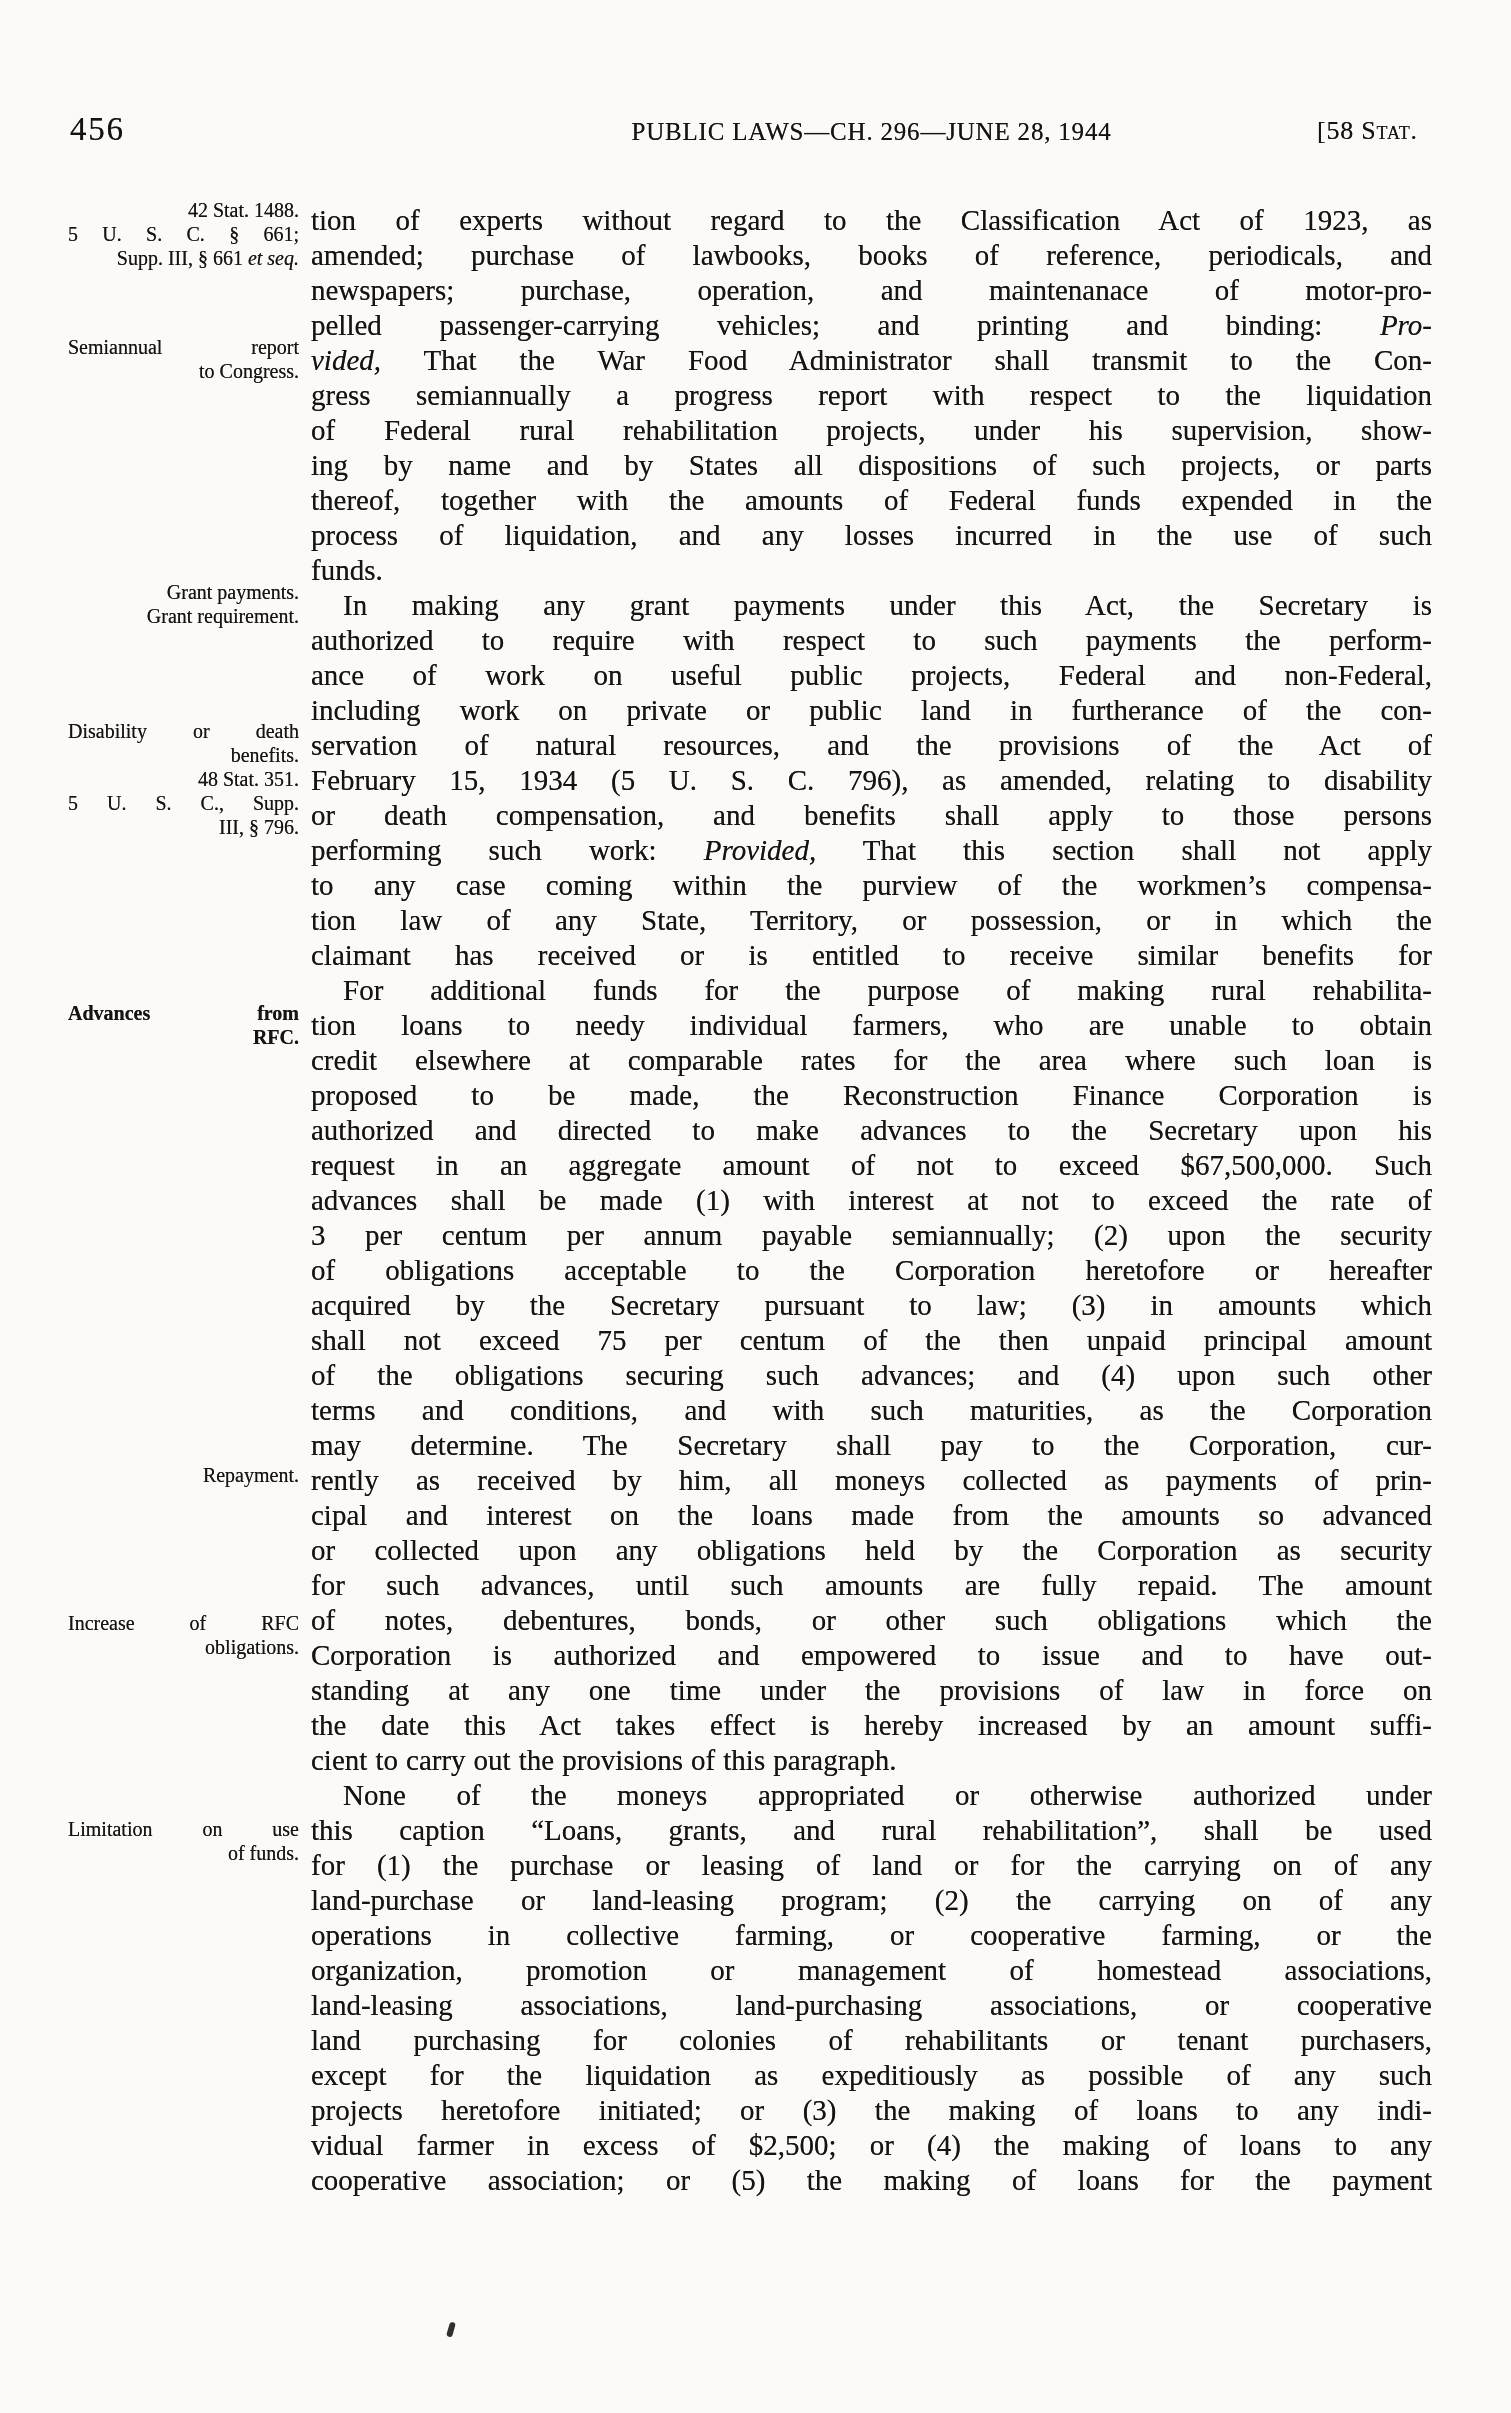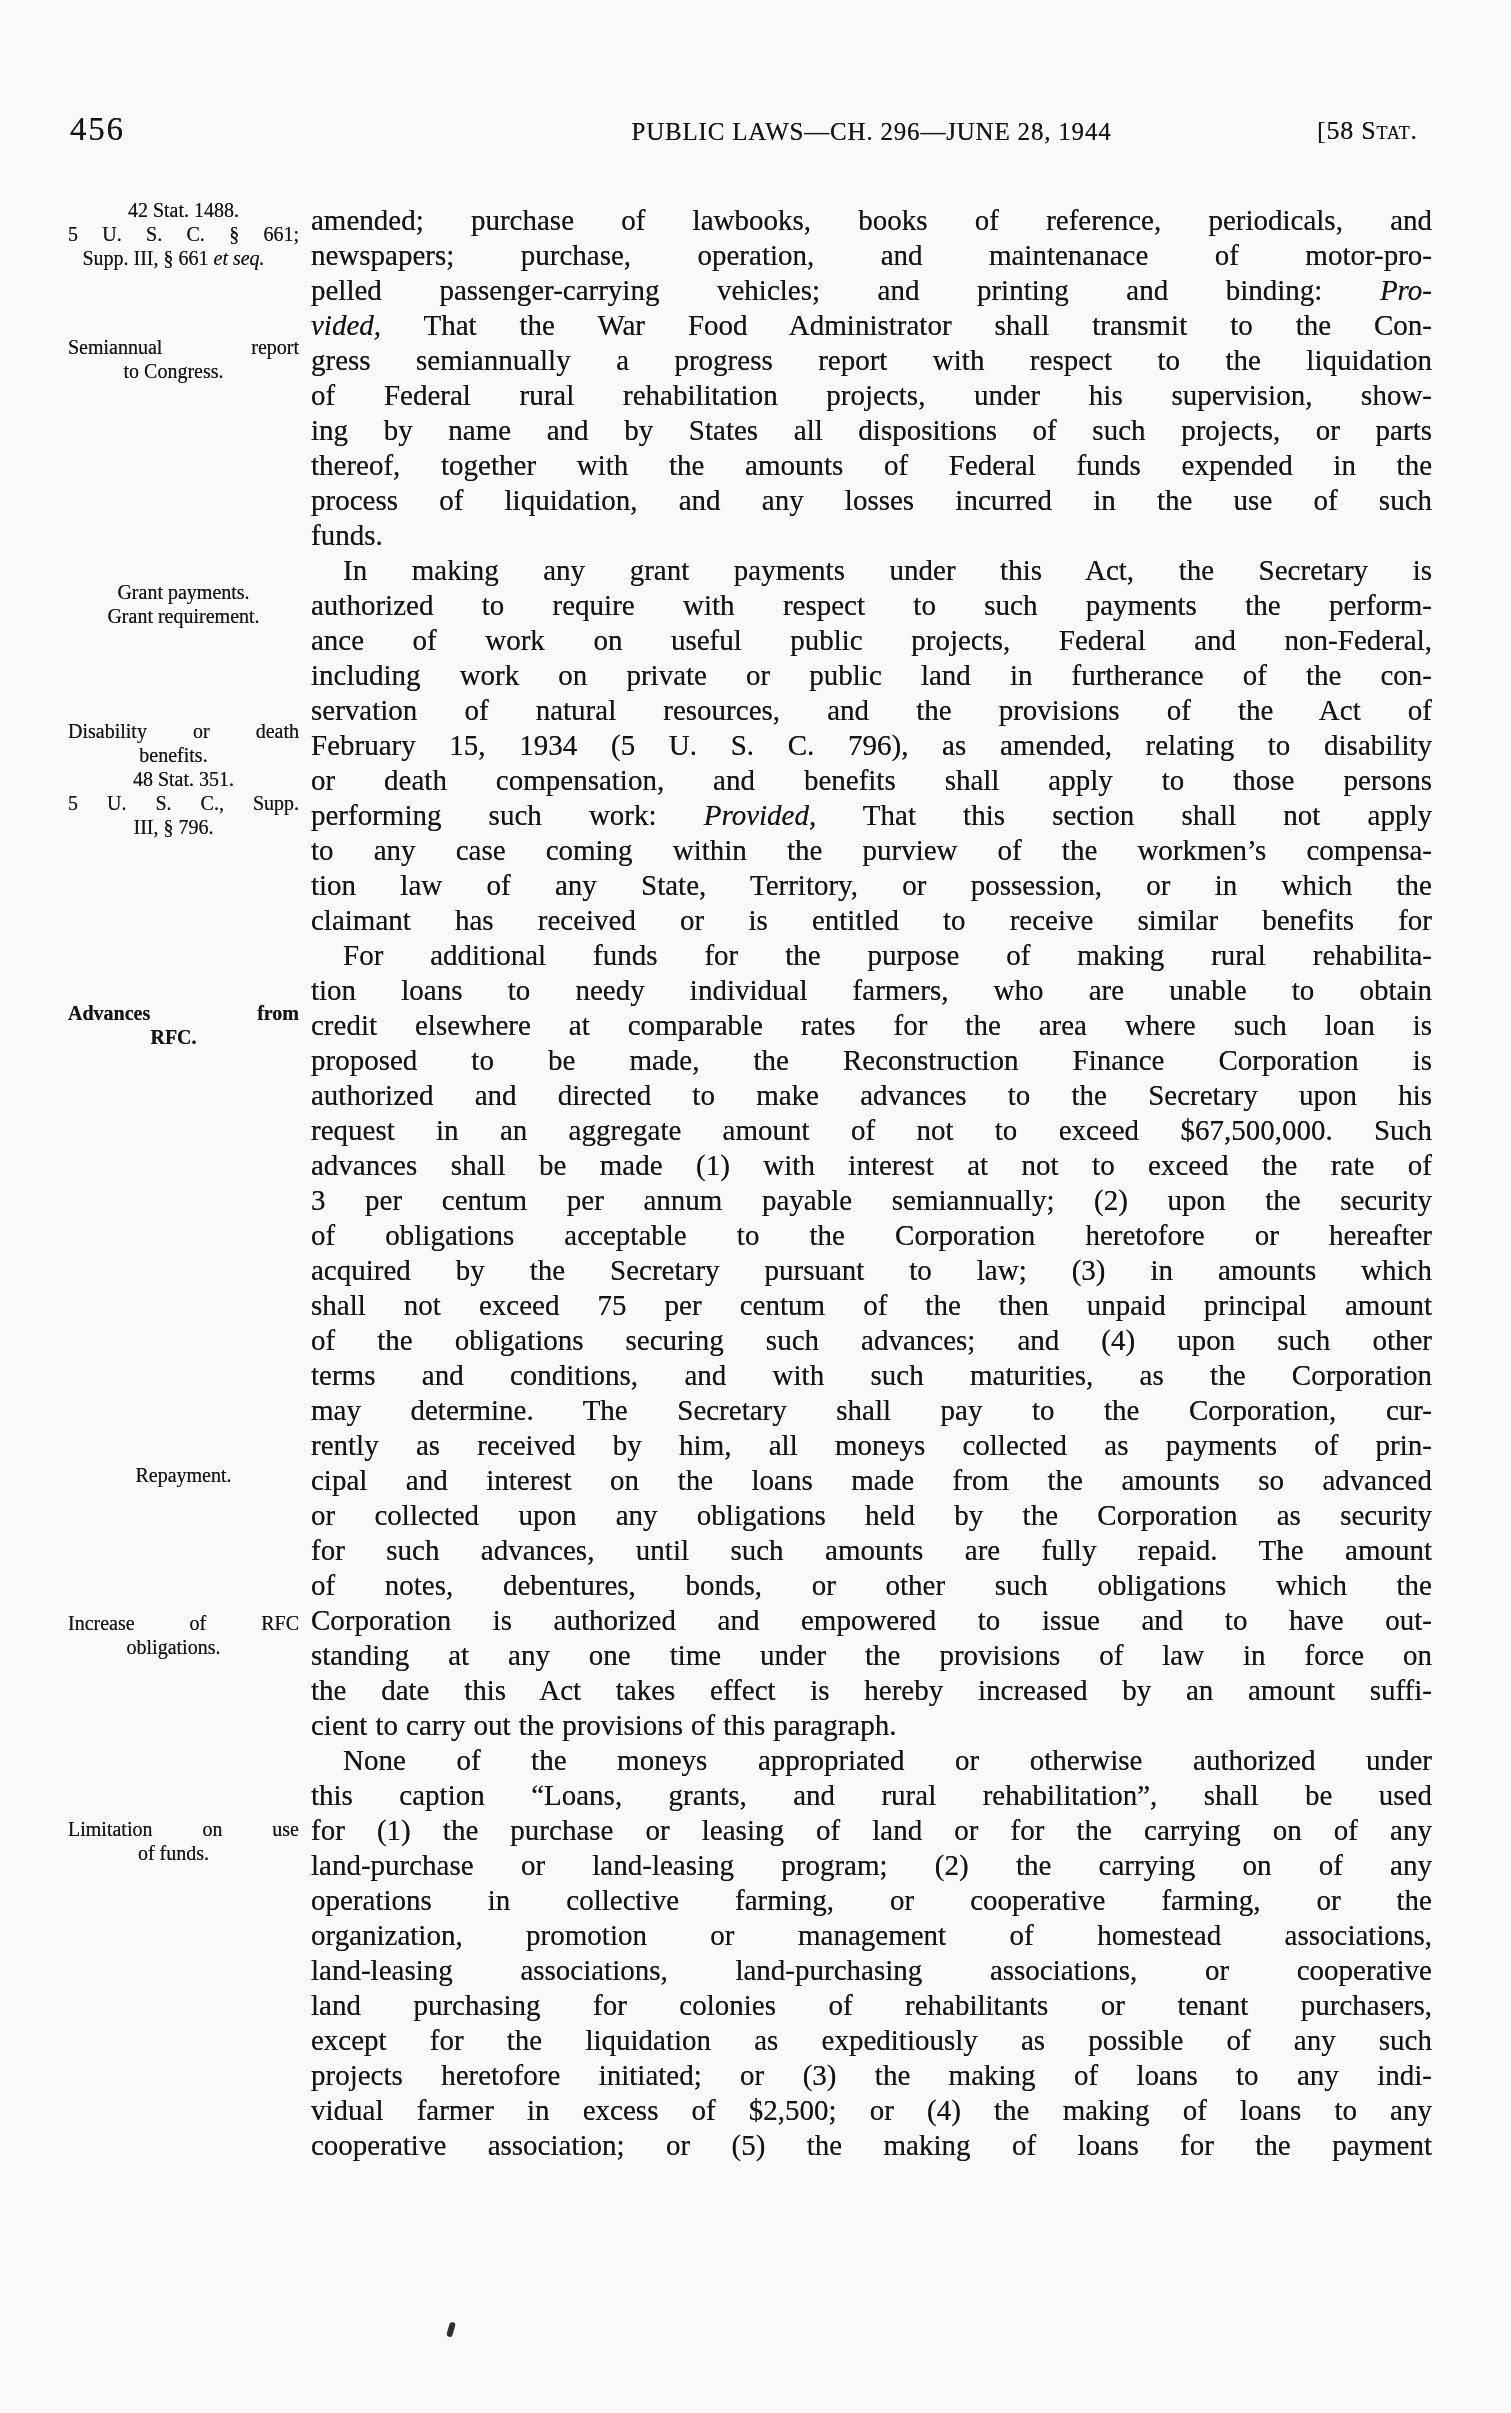--- a/index.html
+++ b/index.html
@@ -25,21 +25,21 @@
   }
   .stat-label {
     position: absolute; left: 1317px; top: 116px;
     font-size: 26px; font-variant: small-caps; letter-spacing: 0.8px;
     white-space: nowrap;
   }
 
   
   .margin-notes { position: absolute; left: 48px; top: 0; width: 251px; height: 100%; }
   .sidenote { position: absolute; left: 0; width: 251px; font-size: 20px; line-height: 24px; }
-  .note-line { text-align: center; }
+  .note-line { text-align: right; }
   .note-line.fill { text-align: justify; text-align-last: justify; }
   .note-line.indent { text-indent: 20px; }
 
   
   .body-text { position: absolute; left: 311px; top: 203px; width: 1121px; }
   .para { margin: 0; }
   .body-line {
     font-size: 29px; line-height: 35px;
     text-align: justify; text-align-last: justify;
     word-spacing: 0.8px;
@@ -102,20 +102,21 @@
         <div class="note-line"><span>obligations.</span></div>
       </div>
       <div class="sidenote" style="top: 1817px;">
         <div class="note-line indent fill"><span>Limitation on use</span></div>
         <div class="note-line"><span>of funds.</span></div>
       </div>
     </div>
 
   <div class="body-text">
       <div class="para">
+        <div class="body-line"><span>tion of experts without regard to the Classification Act of 1923, as</span></div>
         <div class="body-line"><span>amended; purchase of lawbooks, books of reference, periodicals, and</span></div>
         <div class="body-line"><span>newspapers; purchase, operation, and maintenanace of motor-pro-</span></div>
         <div class="body-line"><span>pelled passenger-carrying vehicles; and printing and binding: </span><span class="it">Pro-</span></div>
         <div class="body-line"><span class="it">vided,</span><span> That the War Food Administrator shall transmit to the Con-</span></div>
         <div class="body-line"><span>gress semiannually a progress report with respect to the liquidation</span></div>
         <div class="body-line"><span>of Federal rural rehabilitation projects, under his supervision, show-</span></div>
         <div class="body-line"><span>ing by name and by States all dispositions of such projects, or parts</span></div>
         <div class="body-line"><span>thereof, together with the amounts of Federal funds expended in the</span></div>
         <div class="body-line"><span>process of liquidation, and any losses incurred in the use of such</span></div>
         <div class="body-line endline"><span>funds.</span></div>

